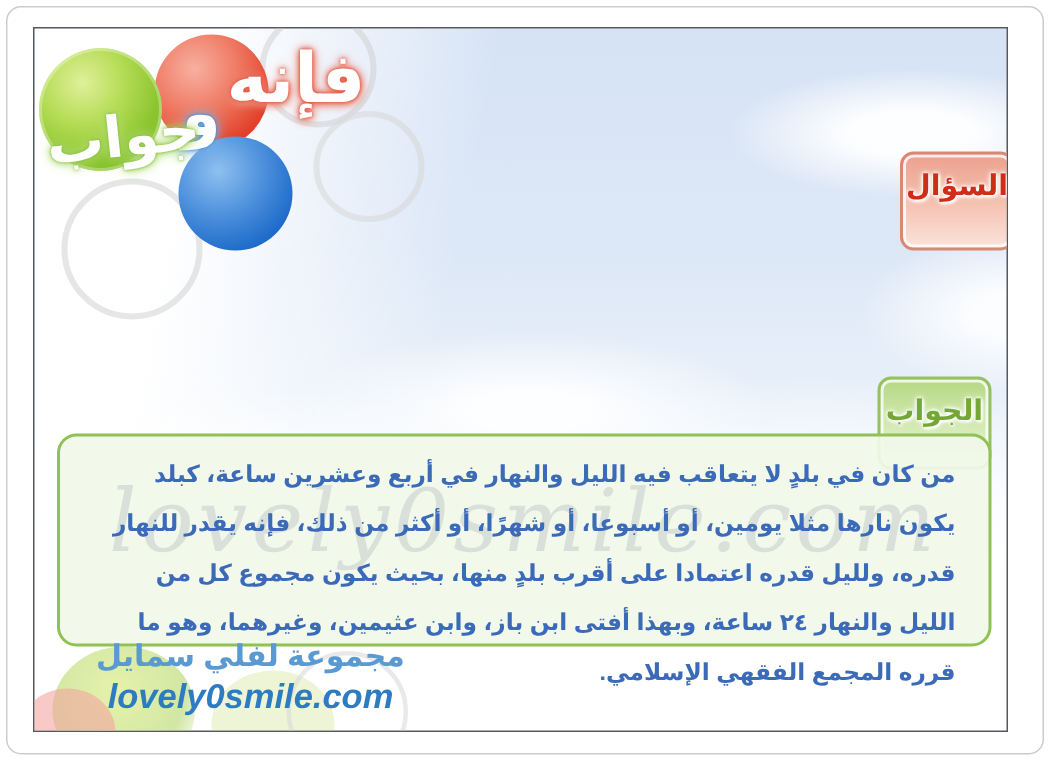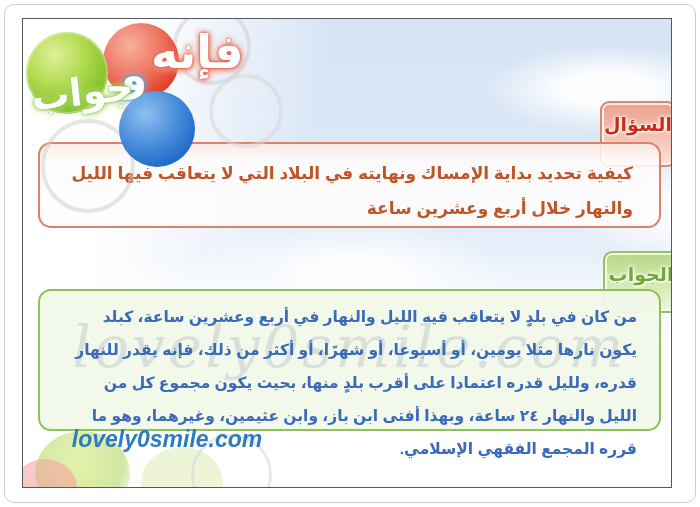--- a/index.html
+++ b/index.html
@@ -45,21 +45,21 @@
   .cal-jawab{left:8px;top:54px;font-size:38px;transform:rotate(-6deg);
     text-shadow:0 0 2px #7ab62e,0 0 5px #9ccf55,0 0 9px #bfe38a;}
   
   .tab{position:absolute;width:72px;border-radius:9px;z-index:2;text-align:center;}
   .tab span{display:inline-block;margin-top:10px;font-size:19px;font-weight:bold;
     text-shadow:0 0 2px #fff,0 0 3px #fff,0 0 5px #fff,1px 1px 2px #fff;}
   .tab-q{left:577px;top:82px;height:62px;border:2px solid #d98874;
     background:linear-gradient(180deg,#eca18e 0%,#f3bcab 45%,#fbe3da 100%);
     box-shadow:inset 0 0 0 2px rgba(255,255,255,.8);}
   .tab-q span{color:#ce2d18;}
-  .tab-a{left:580px;top:232px;height:58px;border:2px solid #95c161;
+  .tab-a{left:562px;top:232px;height:58px;border:2px solid #95c161;
     background:linear-gradient(180deg,#b6d884 0%,#cfe7ab 45%,#edf7e0 100%);
     box-shadow:inset 0 0 0 2px rgba(255,255,255,.8);}
   .tab-a span{color:#74a836;}
   
   .box{position:absolute;left:15px;width:619px;border-radius:13px;z-index:3;direction:rtl;}
   .box p{margin:0;text-align:right;font-weight:bold;position:relative;z-index:2;}
   .box-q{top:123px;height:82px;border:2px solid #dd8168;
     background:linear-gradient(180deg,rgba(251,234,228,.9) 0%,rgba(255,253,252,.88) 22%);}
   .box-q p{padding:12px 26px 0 26px;font-size:17px;color:#bf5628;line-height:35px;}
   .box-a{top:270px;height:138px;border:2px solid #8fc254;background:rgba(241,248,232,.93);}
@@ -94,33 +94,31 @@
     <div class="circle c-green"></div>
     <div class="circle c-blue"></div>
     <span class="cal cal-soal" dir="rtl">فإنه</span>
     <span class="cal cal-waw" dir="rtl">و</span>
     <span class="cal cal-jawab" dir="rtl">جواب</span>
   </div>
 
   <div class="tab tab-q">
     <span dir="rtl">السؤال</span>
   </div>
-  <div class="box box-q">
-    <p>كيفية تحديد بداية الإمساك ونهايته في البلاد التي لا يتعاقب فيها الليل والنهار خلال أربع وعشرين ساعة</p>
-  </div>
 
   <div class="tab tab-a">
     <span dir="rtl">الجواب</span>
   </div>
   <div class="box box-a">
     <div class="watermark">lovely0smile.com</div>
     <p>من كان في بلدٍ لا يتعاقب فيه الليل والنهار في أربع وعشرين ساعة، كبلد يكون نارها مثلا يومين، أو أسبوعا، أو شهرًا، أو أكثر من ذلك، فإنه يقدر للنهار قدره، ولليل قدره اعتمادا على أقرب بلدٍ منها، بحيث يكون مجموع كل من الليل والنهار ٢٤ ساعة، وبهذا أفتى ابن باز، وابن عثيمين، وغيرهما، وهو ما قرره المجمع الفقهي الإسلامي.</p>
   </div>
 
   <div class="deco deco-green1"></div>
   <div class="deco deco-green2"></div>
   <div class="deco deco-pink"></div>
   <div class="deco deco-ring"></div>
   <div class="branding">
+    <div class="brand-ar">مجموعة لفلي سمايل</div>
     <div class="brand-en">lovely0smile.com</div>
   </div>
 
 </div>
 
 </body></html>

